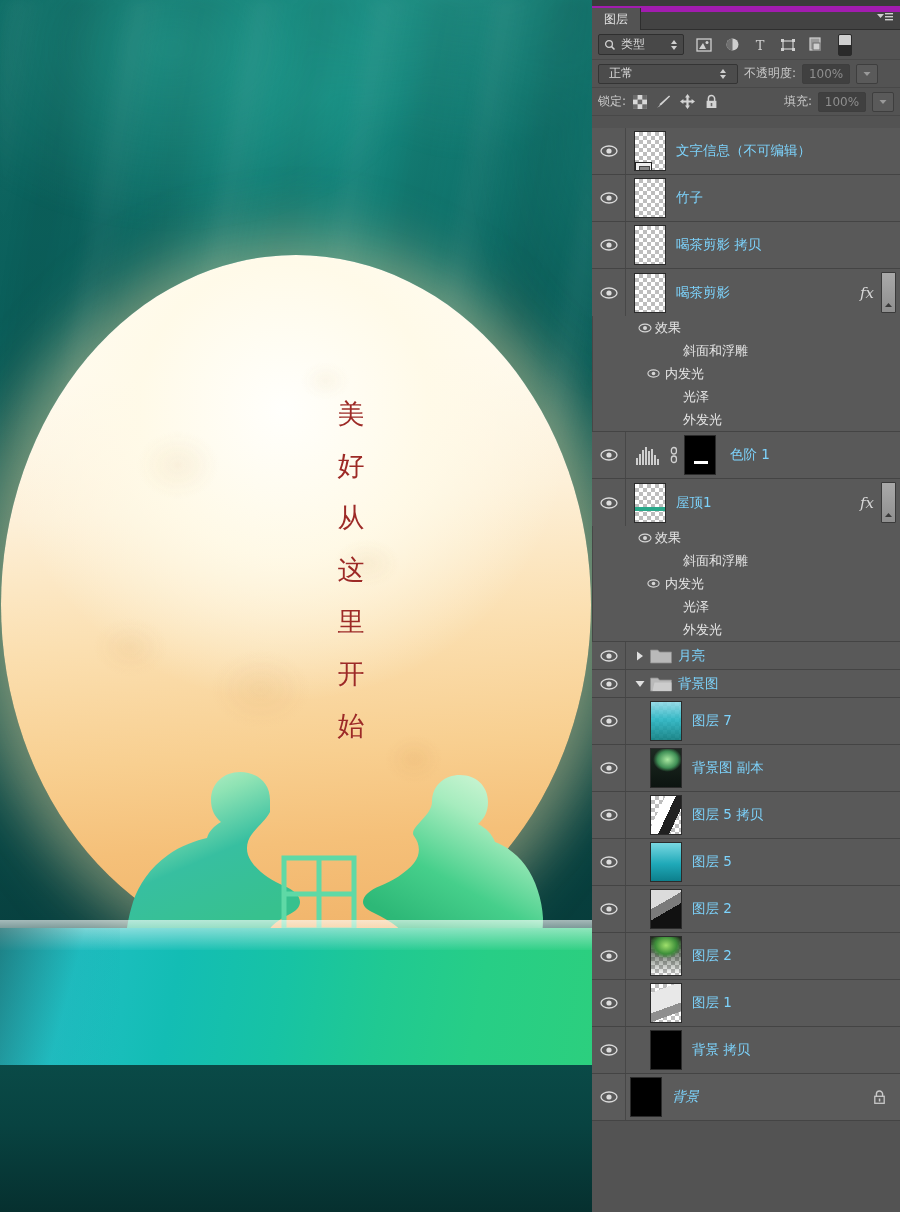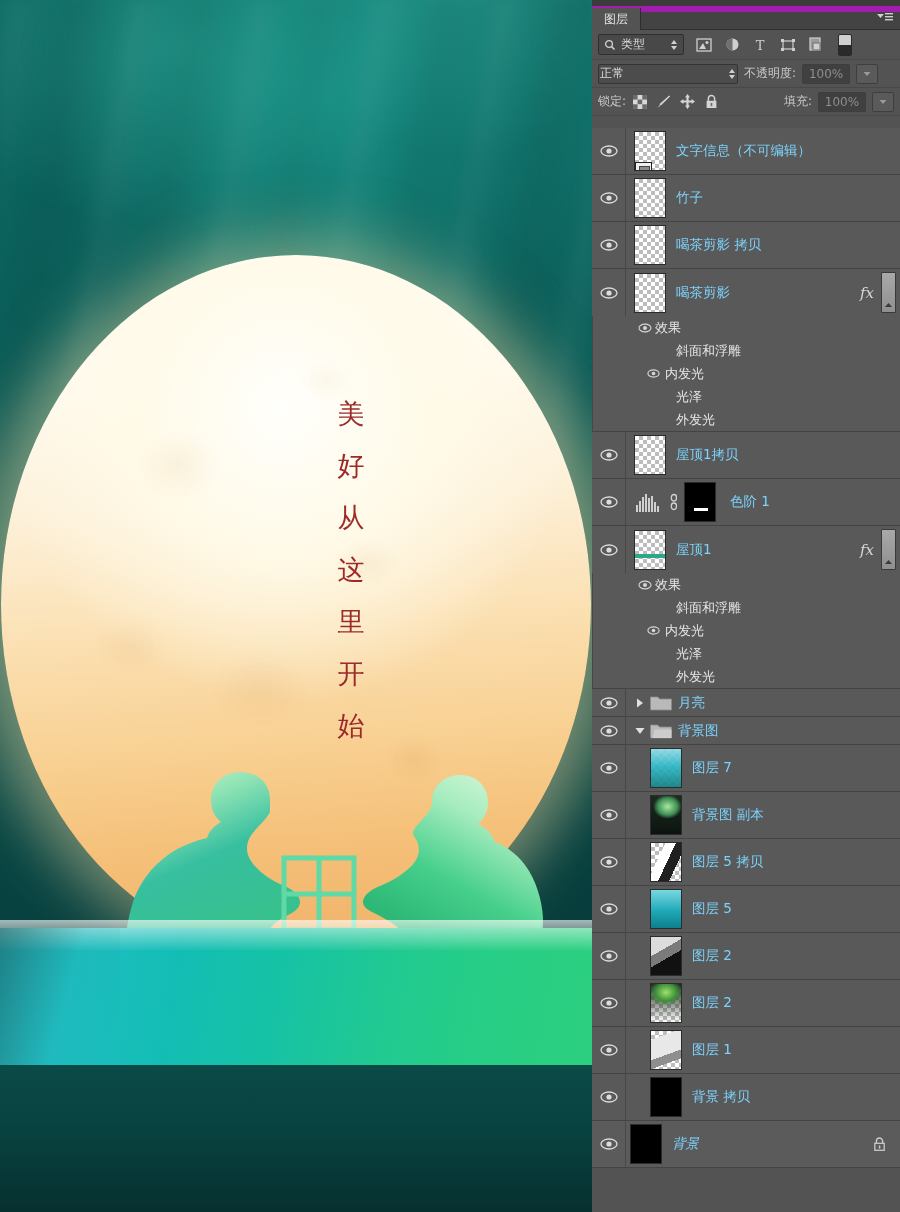--- a/index.html
+++ b/index.html
@@ -176,21 +176,21 @@
   }
 
   .ps-row {
     height: 28px; background: #535353;
     display: flex; align-items: center; padding: 0 6px;
     border-bottom: 1px solid #484848;
     gap: 6px;
   }
   .blend-select {
     width: 140px; height: 20px; background: #4c4c4c; border: 1px solid #343434; border-radius: 2px;
-    display: flex; align-items: center; justify-content: space-between; padding: 0 1px;
+    display: flex; align-items: center; justify-content: space-between; padding: 0 10px;
     color: #dcdcdc; font-size: 12px;
   }
   .lbl { color: #c9c9c9; font-size: 12px; white-space: nowrap; }
   .numbox {
     width: 48px; height: 20px; background: #404040; border: 1px solid #3e3e3e; border-radius: 2px;
     display: flex; align-items: center; justify-content: center;
     color: #8e8e8e; font-size: 12px;
   }
   .stepper {
     width: 22px; height: 20px; background: #5a5a5a; border: 1px solid #3e3e3e; border-radius: 2px;
@@ -269,21 +269,21 @@
   .efx-row {
     display: flex; align-items: center; height: 23px;
     background: #595959;
     padding-left: 34px;
     border-left: 1px solid #474747;
   }
   .efx-eye { width: 20px; display: flex; align-items: center; justify-content: center; flex: 0 0 20px; }
   .efx-label { color: #e6e6e6; font-size: 13px; }
   .efx-row.lvl1 { padding-left: 42px; }
   .efx-row.lvl2 { padding-left: 62px; }
-  .efx-row.lvl2 .efx-label { margin-left: 21px; }
+  .efx-row.lvl2 .efx-label { margin-left: 28px; }
   .efx-sep { height: 1px; background: #444; }
 
   
   .layer.group { height: 28px; }
   .grp-tri { width: 16px; display: flex; align-items: center; justify-content: center; flex: 0 0 16px; margin-left: 6px; cursor: pointer; }
   .folder { width: 22px; height: 17px; margin-left: 2px; flex: 0 0 22px; }
   .adj-cell { display: flex; align-items: center; padding-left: 8px; gap: 5px; }
   .hist-ico { width: 30px; height: 20px; flex: 0 0 30px; }
   .linkico { width: 10px; height: 18px; flex: 0 0 10px; }
   .maskthumb { width: 32px; height: 40px; border: 1px solid #2b2b2b; background: #000; position: relative; flex: 0 0 32px; }
@@ -581,32 +581,20 @@
         </div>
         <div class="efx-row lvl2">
           <div class="efx-label">光泽</div>
         </div>
         <div class="efx-row lvl2">
           <div class="efx-label">外发光</div>
         </div>
         <div class="efx-sep"></div>
       </div>
 
-      <div class="layer" style="height:47px">
-        <div class="eye-cell">
-          <svg width="18" height="12" viewBox="0 0 18 12">
-              <ellipse cx="9" cy="6" rx="8" ry="5" fill="none" stroke="#dcdcdc" stroke-width="1.3"></ellipse>
-              <circle cx="9" cy="6" r="2.6" fill="#dcdcdc"></circle>
-            </svg>
-        </div>
-        <div class="thumb-cell">
-          <div class="thumb"></div>
-        </div>
-        <div class="lname">屋顶1拷贝</div>
-      </div>
 
       <div class="layer" style="height:47px">
         <div class="eye-cell">
           <svg width="18" height="12" viewBox="0 0 18 12">
               <ellipse cx="9" cy="6" rx="8" ry="5" fill="none" stroke="#dcdcdc" stroke-width="1.3"></ellipse>
               <circle cx="9" cy="6" r="2.6" fill="#dcdcdc"></circle>
             </svg>
         </div>
         <div class="adj-cell">
           <div class="hist-ico">

